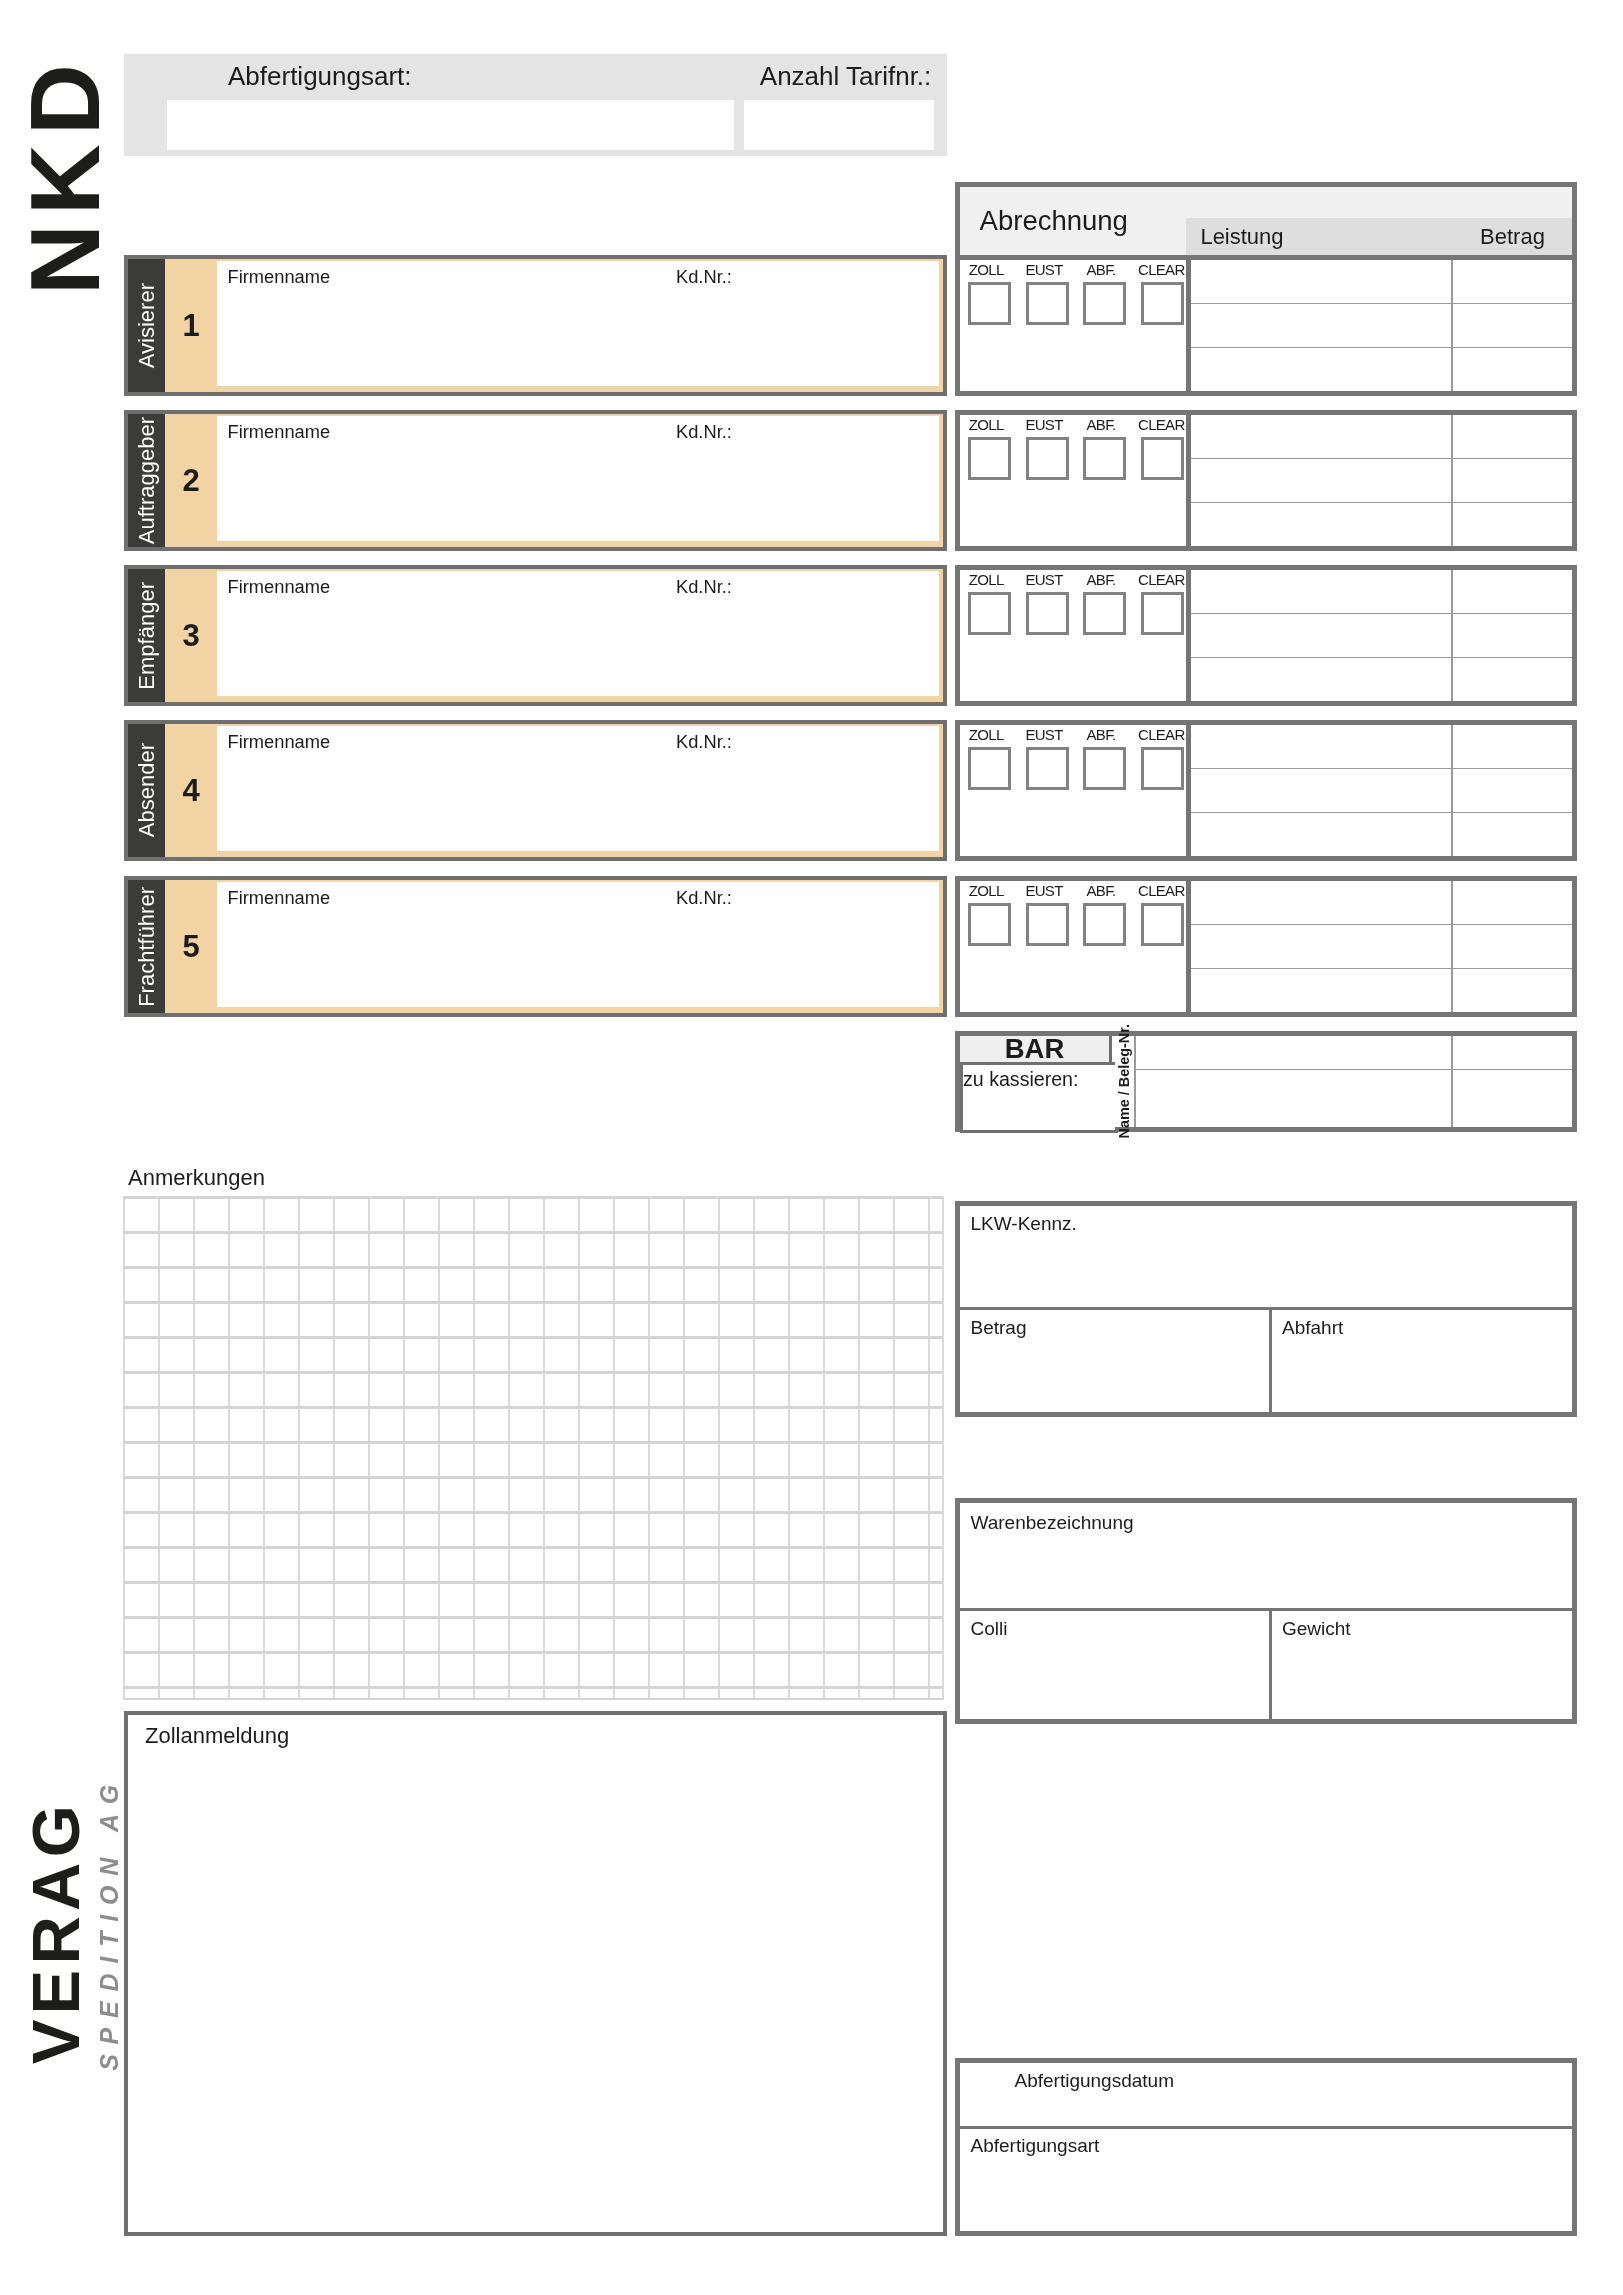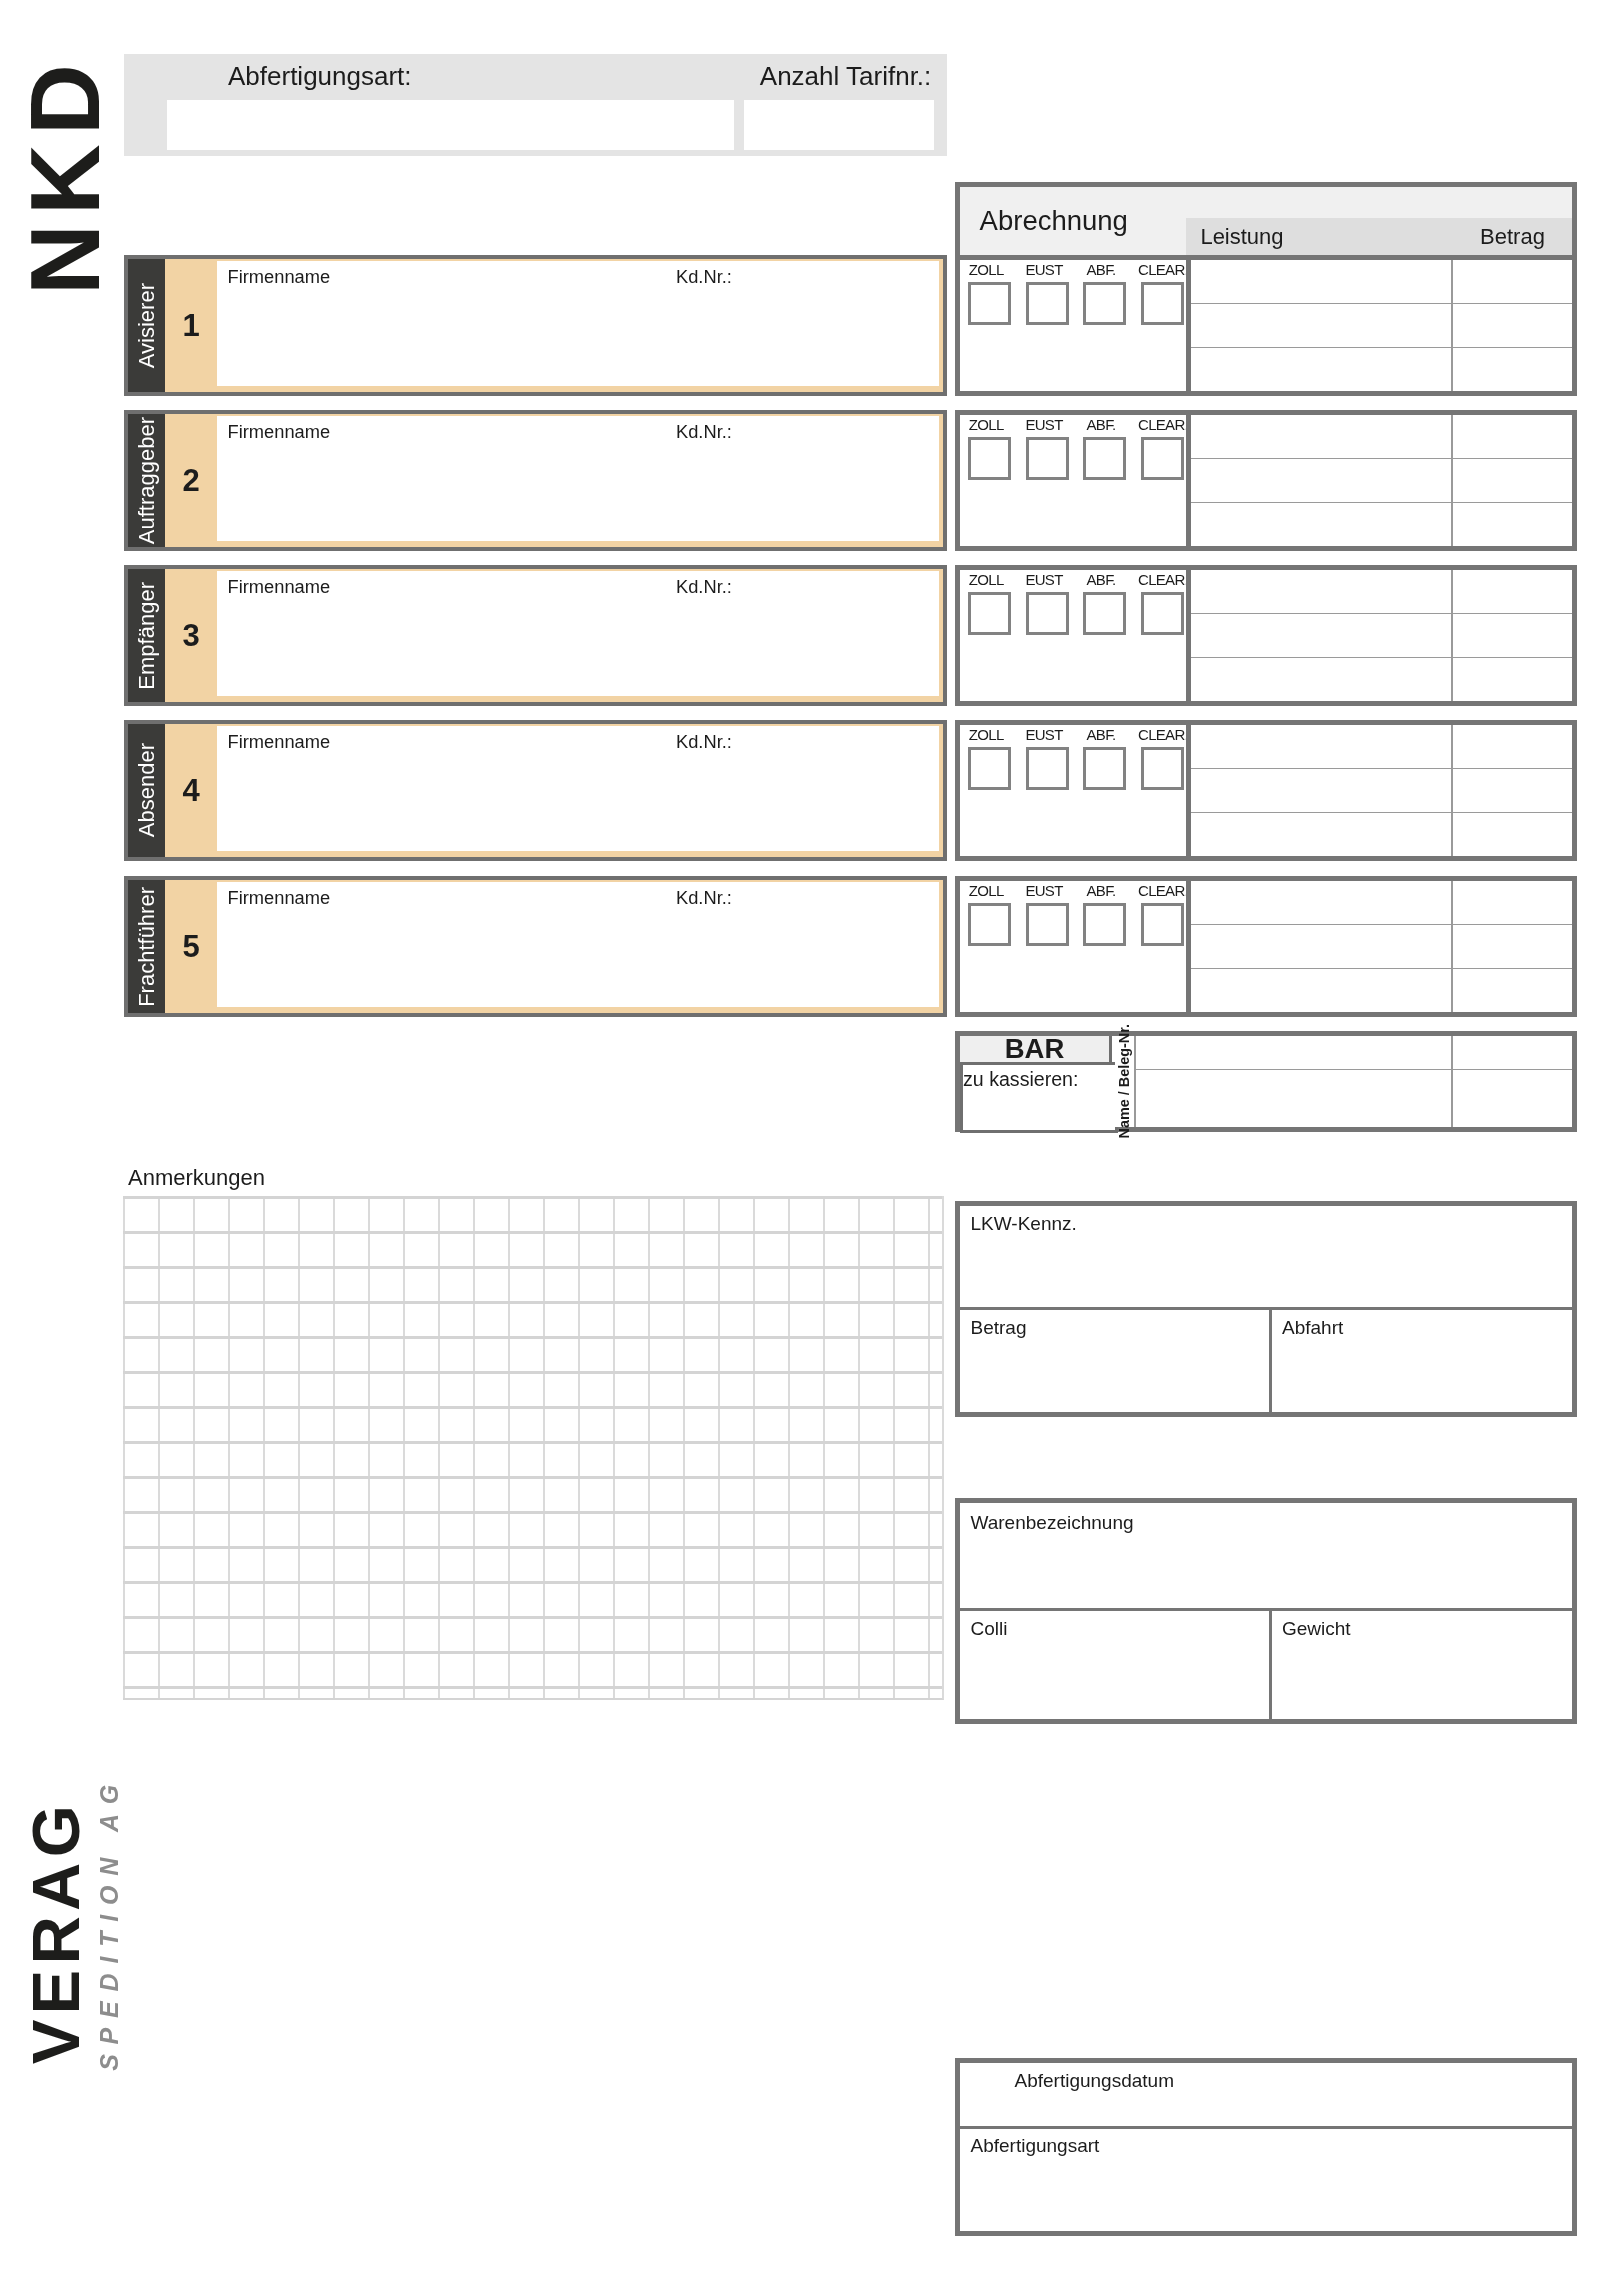--- a/index.html
+++ b/index.html
@@ -349,20 +349,23 @@
     <div class="hdiv" style="top:105px;"></div>
     <div class="vdiv" style="left:309px;top:107px;bottom:0;"></div>
     <span class="rlabel" style="left:10.5px;top:9px;">Warenbezeichnung</span>
     <div class="cellhit" style="left:0;right:0;top:0;height:105px;"></div>
     <span class="rlabel" style="left:10.5px;top:115px;">Colli</span>
     <div class="cellhit" style="left:0;width:309px;top:107px;bottom:0;"></div>
     <span class="rlabel" style="left:322px;top:115px;">Gewicht</span>
     <div class="cellhit" style="left:311px;right:0;top:107px;bottom:0;"></div>
   </div>
 
+  <div class="abs zollbox">
+    <span class="rlabel" style="left:17px;top:7.9px;font-size:22px;">Zollanmeldung</span>
+  </div>
 
   <div class="abs rbox" style="top:2058px;height:178px;">
     <div class="hdiv" style="top:63px;"></div>
     <span class="rlabel" style="left:10.5px;top:6.5px;margin-left:44px;">Abfertigungsdatum</span>
     <div class="cellhit" style="left:0;right:0;top:0;height:63px;"></div>
     <span class="rlabel" style="left:10.5px;top:72px;">Abfertigungsart</span>
     <div class="cellhit" style="left:0;right:0;top:65px;bottom:0;"></div>
   </div>
 
 </div>

